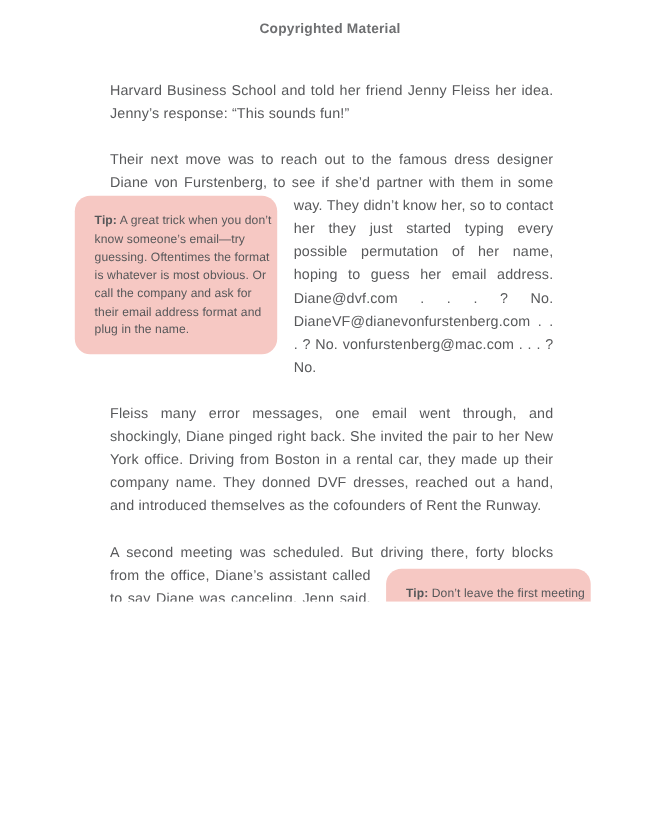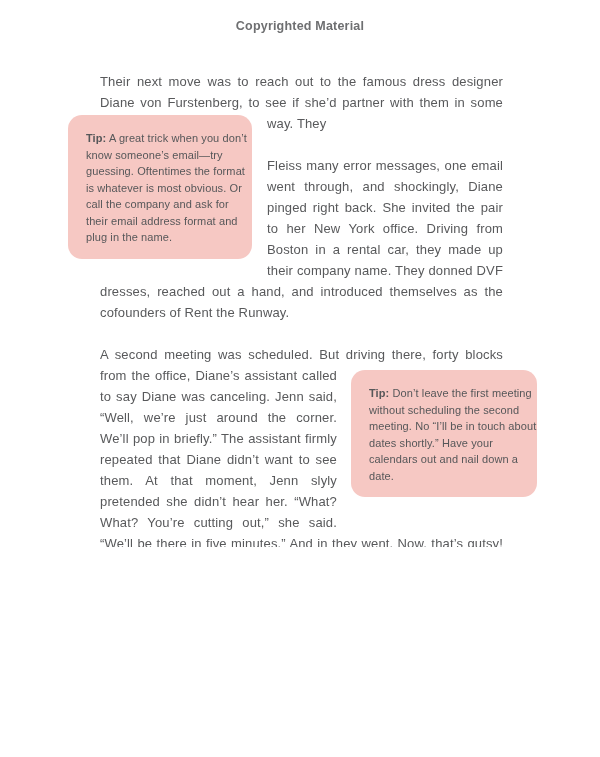--- a/index.html
+++ b/index.html
@@ -87,24 +87,25 @@
 </style>
 </head>
 <body>
 
 <div class="page">
 
   <div class="copyright-top">Copyrighted Material</div>
 
   <div class="content">
 
+    <p><span>Harvard Business School and told her friend Jenny Fleiss her idea. Jenny’s response: “This sounds fun!”</span></p>
 
     <p><span>Their next move was to reach out to the famous dress designer Diane von Furstenberg, to see if she’d partner with them in some way. They</span>
       <span class="tip tip-left"><span class="tip-label">Tip:</span><span> A great trick when you don’t know someone’s email—try guessing. Oftentimes the format is whatever is most obvious. Or call the company and ask for their email address format and plug in the name.</span></span>
-      </p>
+      <span>didn’t know her, so to contact her they just started typing every possible permutation of her name, hoping to guess her email address. Diane@dvf.com . . . ? No. DianeVF@dianevonfurstenberg.com . . . ? No. vonfurstenberg@mac.com . . . ? No.</span></p>
 
     <p><span>Fleiss </span><span class="italic">many</span><span> error messages, one email went through, and shockingly, Diane pinged right back. She invited the pair to her New York office. Driving from Boston in a rental car, they made up their company name. They donned DVF dresses, reached out a hand, and introduced themselves as the cofounders of Rent the Runway.</span></p>
 
     <p><span>A second meeting was scheduled. But driving there, forty blocks from</span>
       <span class="tip tip-right"><span class="tip-label">Tip:</span><span> Don’t leave the first meeting without scheduling the second meeting. No “I’ll be in touch about dates shortly.” Have your calendars out and nail down a date.</span></span>
       <span>the office, Diane’s assistant called to say Diane was canceling. Jenn said, “Well, we’re just around the corner. We’ll pop in briefly.” The assistant firmly repeated that Diane didn’t want to see them. At that moment, Jenn slyly pretended she didn’t hear her. “What? What? You’re cutting out,” she said. “We’ll be there in five minutes.” And in they went. Now, that’s gutsy! And skillful! Jenn</span></p>
 
   </div>
 
   <div class="footer"><span>Jenn Hyman</span><span class="sep">•</span><span>5</span></div>

